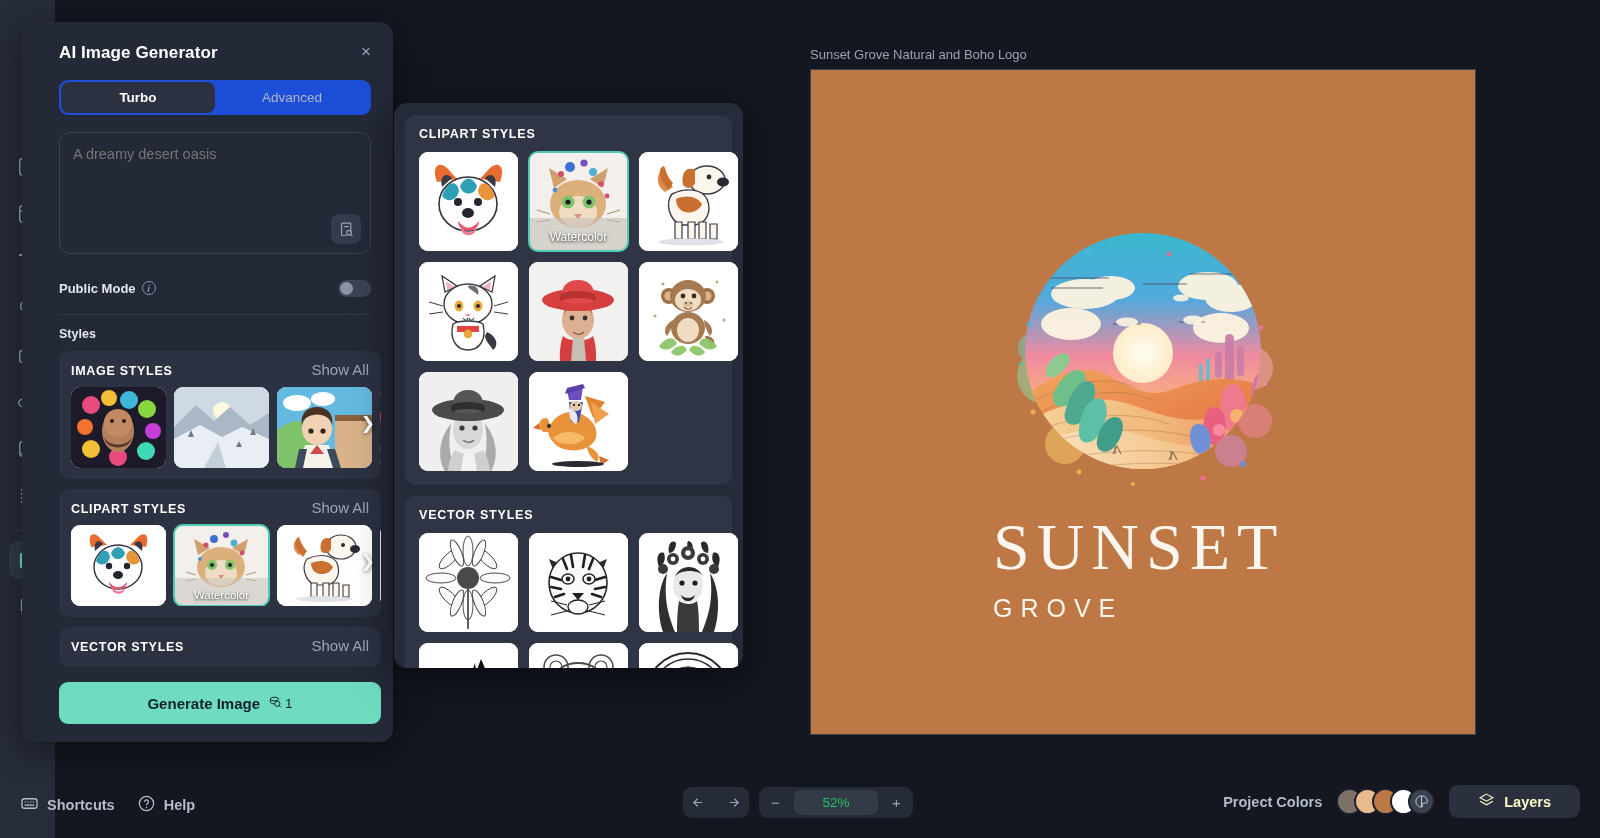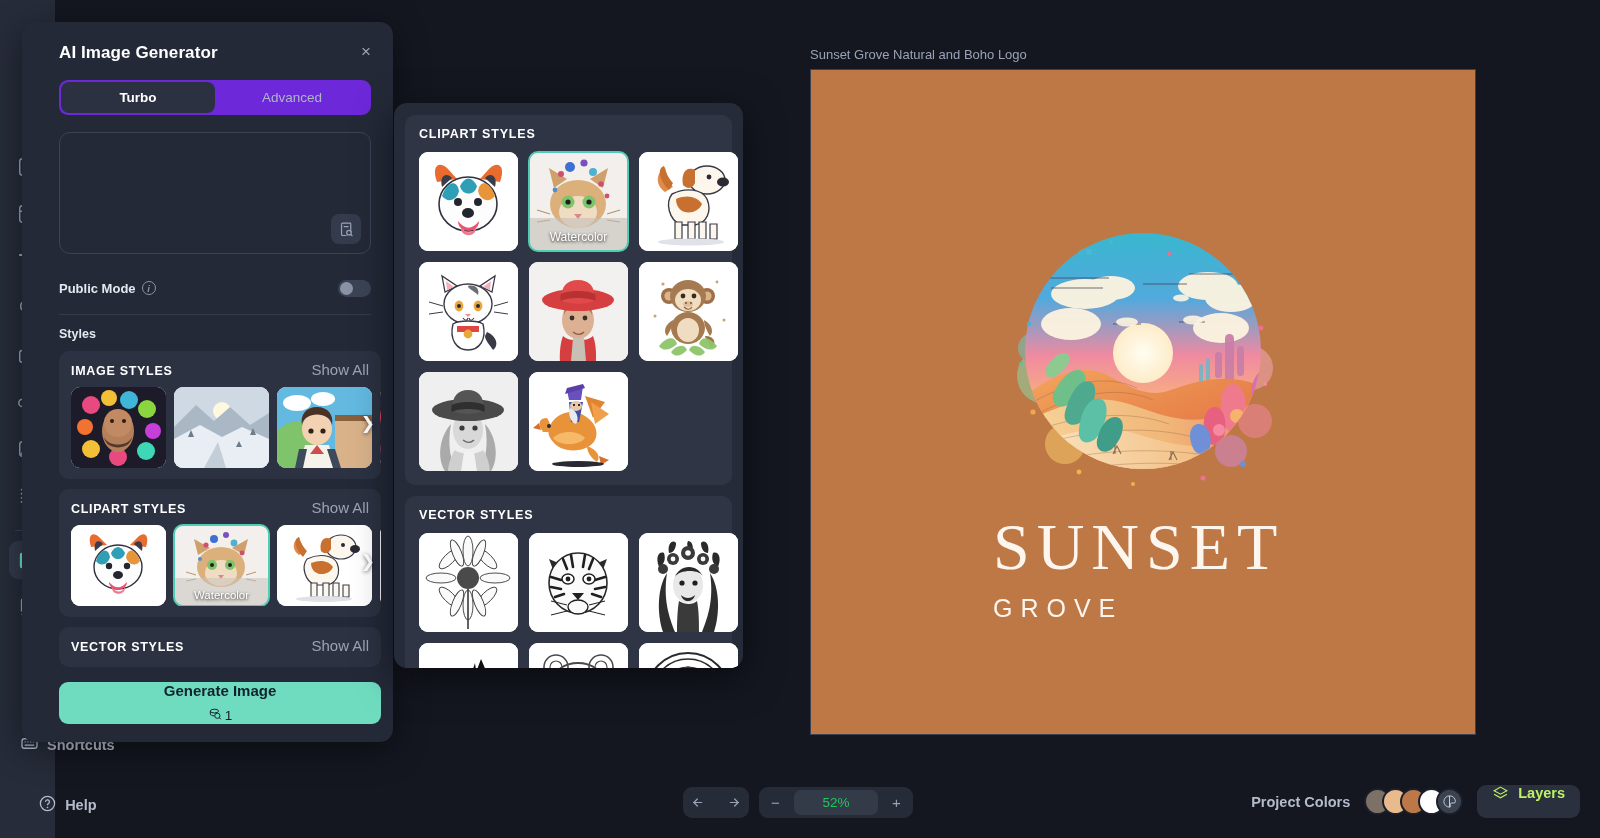--- a/index.html
+++ b/index.html
@@ -39,21 +39,21 @@
     position: relative; padding: 21px 22px 0 37px;
   }
   .panel-title { font-size: 17px; font-weight: bold; color: #fff; letter-spacing: .1px; }
   .panel-close {
     position: absolute; right: 16px; top: 19px;
     width: 22px; height: 22px; color: #9aa3b5; cursor: pointer;
     display:flex; align-items:center; justify-content:center; font-size: 17px;
   }
   .segmented {
     margin: 17px 22px 0 37px; height: 35px;
-    background: #6d28d9; border-radius: 9px;
+    background: #1d4ed8; border-radius: 9px;
     display: flex; padding: 2px;
   }
   .seg {
     flex: 1; display: flex; align-items: center; justify-content: center;
     font-size: 13.5px; border-radius: 8px; cursor: pointer; color: #aeb6c6;
   }
   .seg.on { background: #2b3141; color: #fff; font-weight: bold; }
 
   .prompt-wrap {
     margin: 17px 22px 0 37px; height: 122px;
@@ -119,21 +119,21 @@
   .strip-arrow {
     position: absolute; right: 6px; top: 50%; transform: translateY(-2px);
     color: #fff; font-size: 17px; text-shadow: 0 1px 4px rgba(0,0,0,.6);
     cursor: pointer; z-index: 3; font-family: "DejaVu Sans", sans-serif;
   }
 
   .gen-btn {
     position: absolute; left: 37px; bottom: 18px; width: 322px; height: 42px;
     background: #6fdcc0; border-radius: 9px; cursor: pointer;
     display: flex; align-items: center; justify-content: center; gap: 8px;
-    font-size: 15px; color: #10222c; font-weight: bold; flex-direction: column;
+    font-size: 15px; color: #10222c; font-weight: bold;
   }
   .coin { display: flex; align-items: center; gap: 3px; font-size: 13.5px; font-weight: normal; color:#14202a;}
 
   
   .popup {
     position: absolute; left: 394px; top: 103px; width: 349px; height: 565px;
     background: #262b3a; border-radius: 13px;
     box-shadow: 0 10px 38px rgba(0,0,0,.5);
     z-index: 7; overflow: hidden; padding: 12px 11px;
   }
@@ -171,22 +171,22 @@
     font-family: "Liberation Serif", serif; color: #fdf6ef;
     font-size: 66px; letter-spacing: 7px; line-height: 1; margin-top: 18px;
   }
   .brand-sub {
     font-family: "Liberation Sans", sans-serif; color: #fdf6ef;
     font-size: 25px; letter-spacing: 8px; margin-top: 14px;
   }
 
   
   .bottom-left {
-    position: absolute; left: 20px; bottom: 22px; display: flex; gap: 38px;
-    align-items: center; z-index: 5; flex-direction: column;
+    position: absolute; left: 20px; bottom: 22px; display: flex; gap: 22px;
+    align-items: center; z-index: 5;
   }
   .bl-item { display: flex; align-items: center; gap: 8px; color: #b4bccb; font-size: 14.5px; cursor: pointer; font-weight:bold;}
   .zoom-cluster {
     position: absolute; left: 683px; bottom: 20px; display: flex; gap: 10px; z-index: 5;
   }
   .pill { background: #262b38; border-radius: 9px; height: 31px; display: flex; align-items: center; }
   .pill-btn {
     width: 33px; height: 31px; display: flex; align-items: center; justify-content: center;
     color: #9aa3b5; font-size: 15px; cursor: pointer;
   }
@@ -202,22 +202,22 @@
   .swatches { display: flex; align-items: center; position: relative; height: 32px; }
   .sw {
     width: 27px; height: 27px; border-radius: 50%; margin-left: -9px;
     border: 2px solid #1b1f29; cursor: pointer;
   }
   .sw:first-child { margin-left: 0; }
   .sw.pal {
     background: #3c4350; color: #c2c9d6; display: flex; align-items: center; justify-content: center;
   }
   .layers-btn {
-    background: #2a303d; border-radius: 9px; height: 33px; padding: 0 15px;
-    display: flex; gap: 9px; color: #bef264; font-size: 14.5px;
+    background: #2a303d; border-radius: 9px; height: 33px; padding: 0 29px;
+    display: flex; align-items: center; gap: 9px; color: #fef9c3; font-size: 14.5px;
     cursor: pointer; font-weight: bold;
   }
 </style>
 </head>
 <body>
 
 <div id="app">
 
   <div class="rail">
     <div class="rail-btn">
@@ -450,20 +450,21 @@
       <div class="panel-title">AI Image Generator</div>
       <div class="panel-close">×</div>
     </div>
 
     <div class="segmented">
       <div class="seg on">Turbo</div>
       <div class="seg">Advanced</div>
     </div>
 
     <div class="prompt-wrap">
+      <textarea class="prompt-text" placeholder="A dreamy desert oasis" style=""></textarea>
       <div class="prompt-btn">
         <svg width="17" height="17" viewBox="0 0 24 24" fill="none" stroke="currentColor" stroke-width="1.7">
             <path d="M5 4.5A1.5 1.5 0 016.5 3H17a1 1 0 011 1v12"></path>
             <path d="M5 4.5V19a1.5 1.5 0 001.5 1.5H12"></path>
             <path d="M8 8h7"></path>
             <circle cx="15.5" cy="16.5" r="3.2"></circle>
             <path d="M18 19l2.4 2.4"></path>
           </svg>
       </div>
     </div>

